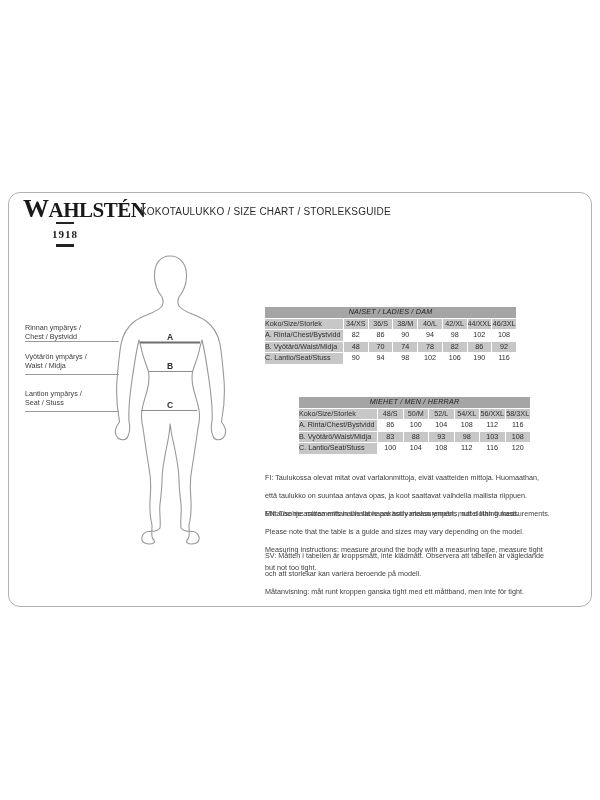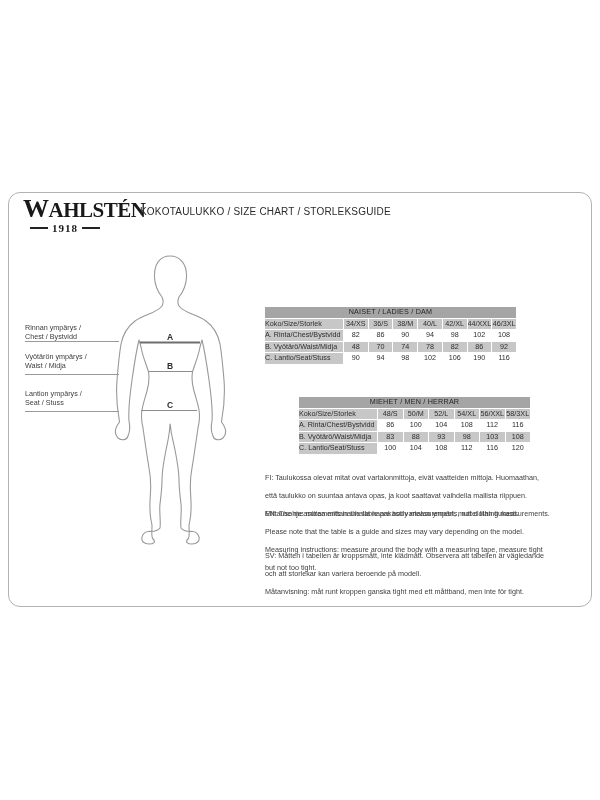--- a/index.html
+++ b/index.html
@@ -6,21 +6,21 @@
   .stage{position:relative;width:600px;height:636px;background:#ffffff;overflow:hidden;
          font-family:"Liberation Sans",sans-serif;color:#2f2f2f;}
   .page-border{position:absolute;left:8px;top:192px;width:582px;height:413px;
                border:1.4px solid #b2b2b2;border-radius:12px;background:#ffffff;}
 
   
   .logo{position:absolute;left:23px;top:197px;width:84px;text-align:center;}
   .logo-name{font-family:"Liberation Serif",serif;font-weight:bold;font-size:21px;
              letter-spacing:-0.5px;color:#191919;line-height:24px;white-space:nowrap;}
   .logo-name::first-letter{font-size:26px;}
-  .logo-year-row{display:flex;align-items:center;justify-content:center;gap:4px;margin-top:0px;}
+  .logo-year-row{display:flex;align-items:center;justify-content:center;gap:4px;margin-top:0px;flex-direction:column;}
   .logo-dash{width:18px;height:2.4px;background:#232323;}
   .logo-year{font-family:"Liberation Serif",serif;font-weight:bold;font-size:11px;
              color:#191919;letter-spacing:1px;}
 
   
   .doc-title{position:absolute;left:140px;top:206px;width:244px;text-align:center;
              font-size:10px;letter-spacing:0.2px;color:#2b2b2b;white-space:nowrap;}
 
   
   .mlabel{position:absolute;left:25px;width:94px;font-size:7.2px;line-height:9px;
@@ -35,21 +35,21 @@
   .mline-a{stroke:#6e6e6e;stroke-width:2;}
   .mline{stroke:#8d8d8d;stroke-width:1.1;}
   .marker{font-family:"Liberation Sans",sans-serif;font-size:8.5px;font-weight:bold;fill:#2e2e2e;}
 
   
   table{position:absolute;border-collapse:separate;border-spacing:1.5px;table-layout:fixed;}
   #table-women{left:264px;top:306px;width:253px;}
   #table-men{left:264px;top:396px;width:233px;margin-left:34px;}
   th,td{font-size:7.2px;font-weight:normal;color:#2d2d2d;padding:0;height:10.5px;
         line-height:10.5px;overflow:hidden;white-space:nowrap;}
-  .t-title{background:#a5a5a5;text-align:center;color:#262626;letter-spacing:0.2px;}
+  .t-title{background:#a5a5a5;text-align:center;color:#262626;letter-spacing:0.2px;font-style:italic;}
   .lbl{background:#c7c7c7;text-align:left;}
   .g{background:#c7c7c7;text-align:center;}
   .w{background:#ffffff;text-align:center;}
   .c-lbl{width:78px;}
 
   
   .note{position:absolute;left:265px;width:300px;font-size:7.2px;line-height:18px;
         color:#3d3d3d;white-space:pre-line;}
   .note-fi{top:469px;}
   .note-en{top:505px;}

